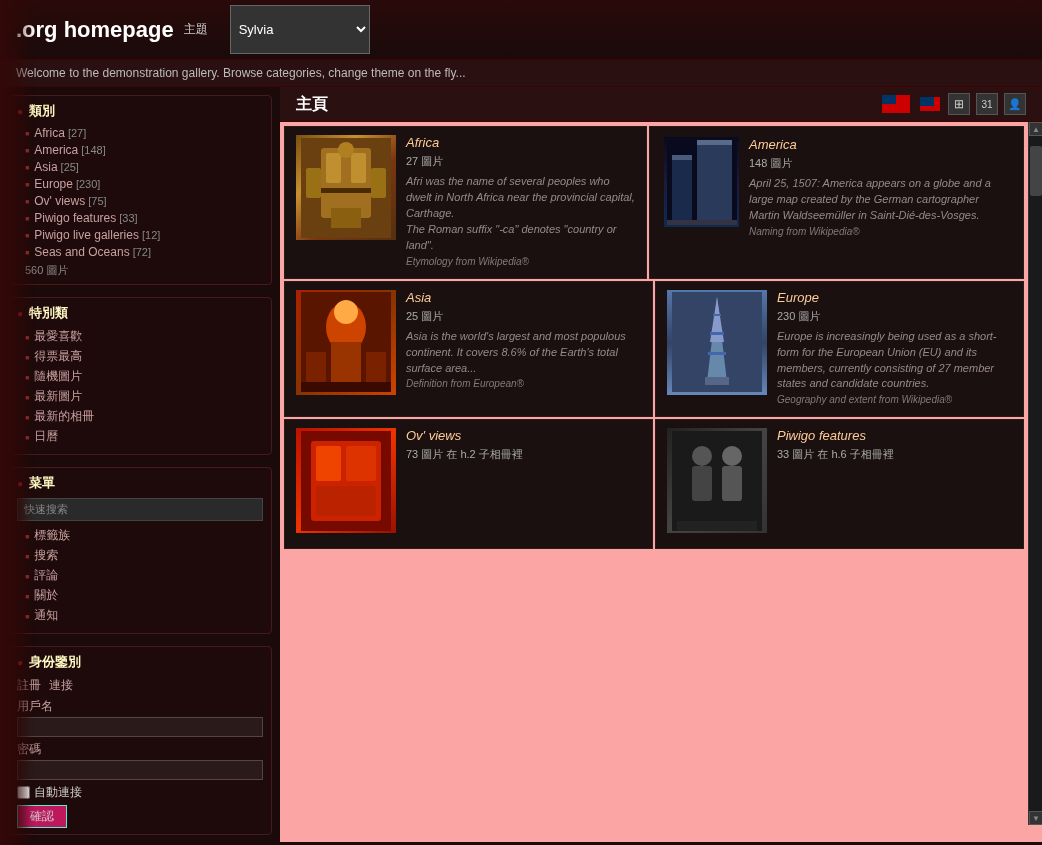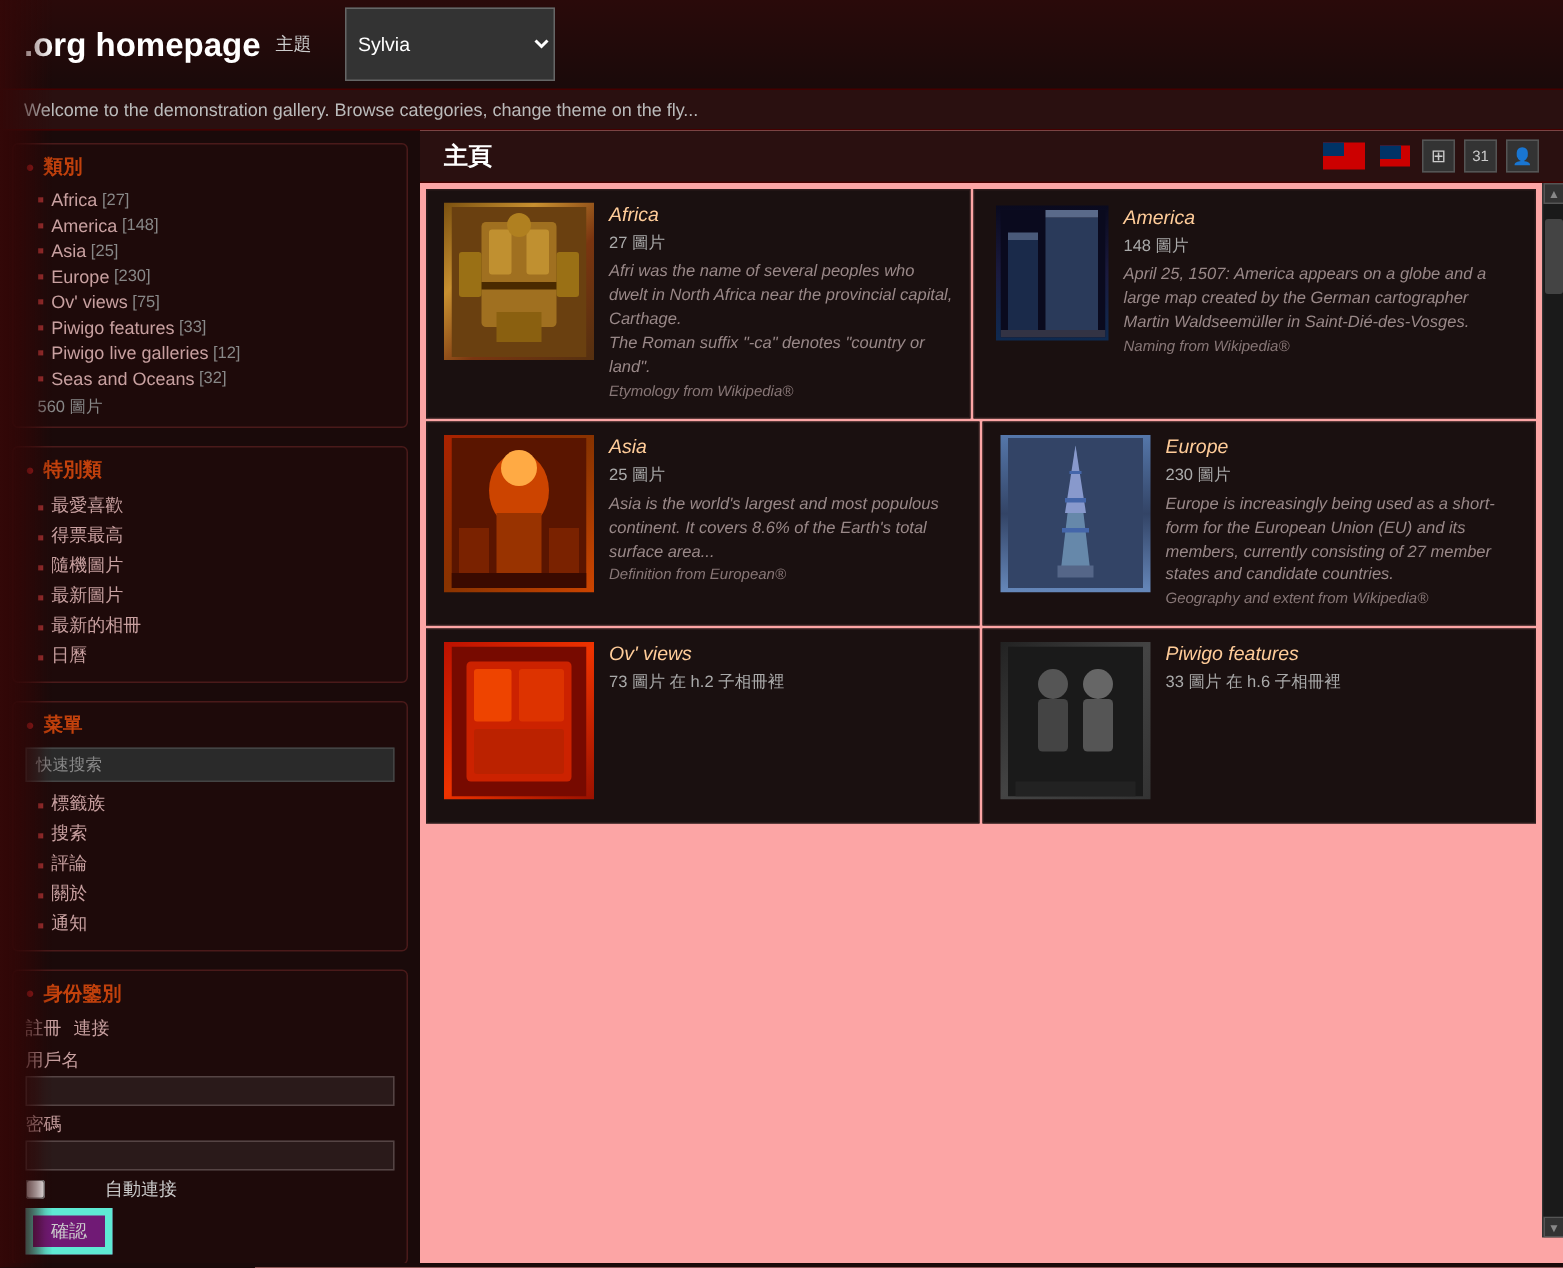--- a/index.html
+++ b/index.html
@@ -84,21 +84,21 @@
     }
 
     .sidebar-section {
       margin-bottom: 12px;
       border: 1px solid #4a1a1a;
       border-radius: 4px;
       background: #1e0a0a;
       padding: 6px 8px;
     }
     .sidebar-section-title {
-      color: #c2410c;
+      color: #fef9c3;
       font-size: 13px;
       font-weight: bold;
       margin-bottom: 6px;
       display: flex;
       align-items: center;
     }
     .sidebar-section-title::before {
       content: '●';
       color: #cc2222;
       margin-right: 6px;
@@ -168,28 +168,27 @@
       color: #ccc;
       font-size: 12px;
       padding: 2px 4px;
       width: 100%;
       margin-bottom: 4px;
     }
     .identity-row {
       display: flex;
       align-items: center;
       margin-bottom: 4px;
-      gap: 36px;
     }
     .identity-checkbox {
       margin-right: 4px;
     }
     .confirm-btn {
-      background: #701a75;
-      border: 5px solid #5eead4;
+      background: #be185d;
+      border: 1px solid #5eead4;
       color: #ccc;
       padding: 2px 12px;
       cursor: pointer;
       font-size: 12px;
     }
 
     
     #content {
       flex: 1;
       background: #fca5a5;
@@ -404,21 +403,21 @@
         <li>
           <a>Piwigo features</a>
           <span class="count">[33]</span>
         </li>
         <li>
           <a>Piwigo live galleries</a>
           <span class="count">[12]</span>
         </li>
         <li>
           <a>Seas and Oceans</a>
-          <span class="count">[32]</span>
+          <span class="count">[72]</span>
         </li>
       </ul>
       <div class="sidebar-total">560 圖片</div>
     </div>
 
     <div class="sidebar-section">
       <div class="sidebar-section-title">特別類</div>
       <ul class="sidebar-special-list">
         <li><a>最愛喜歡</a></li>
         <li><a>得票最高</a></li>

